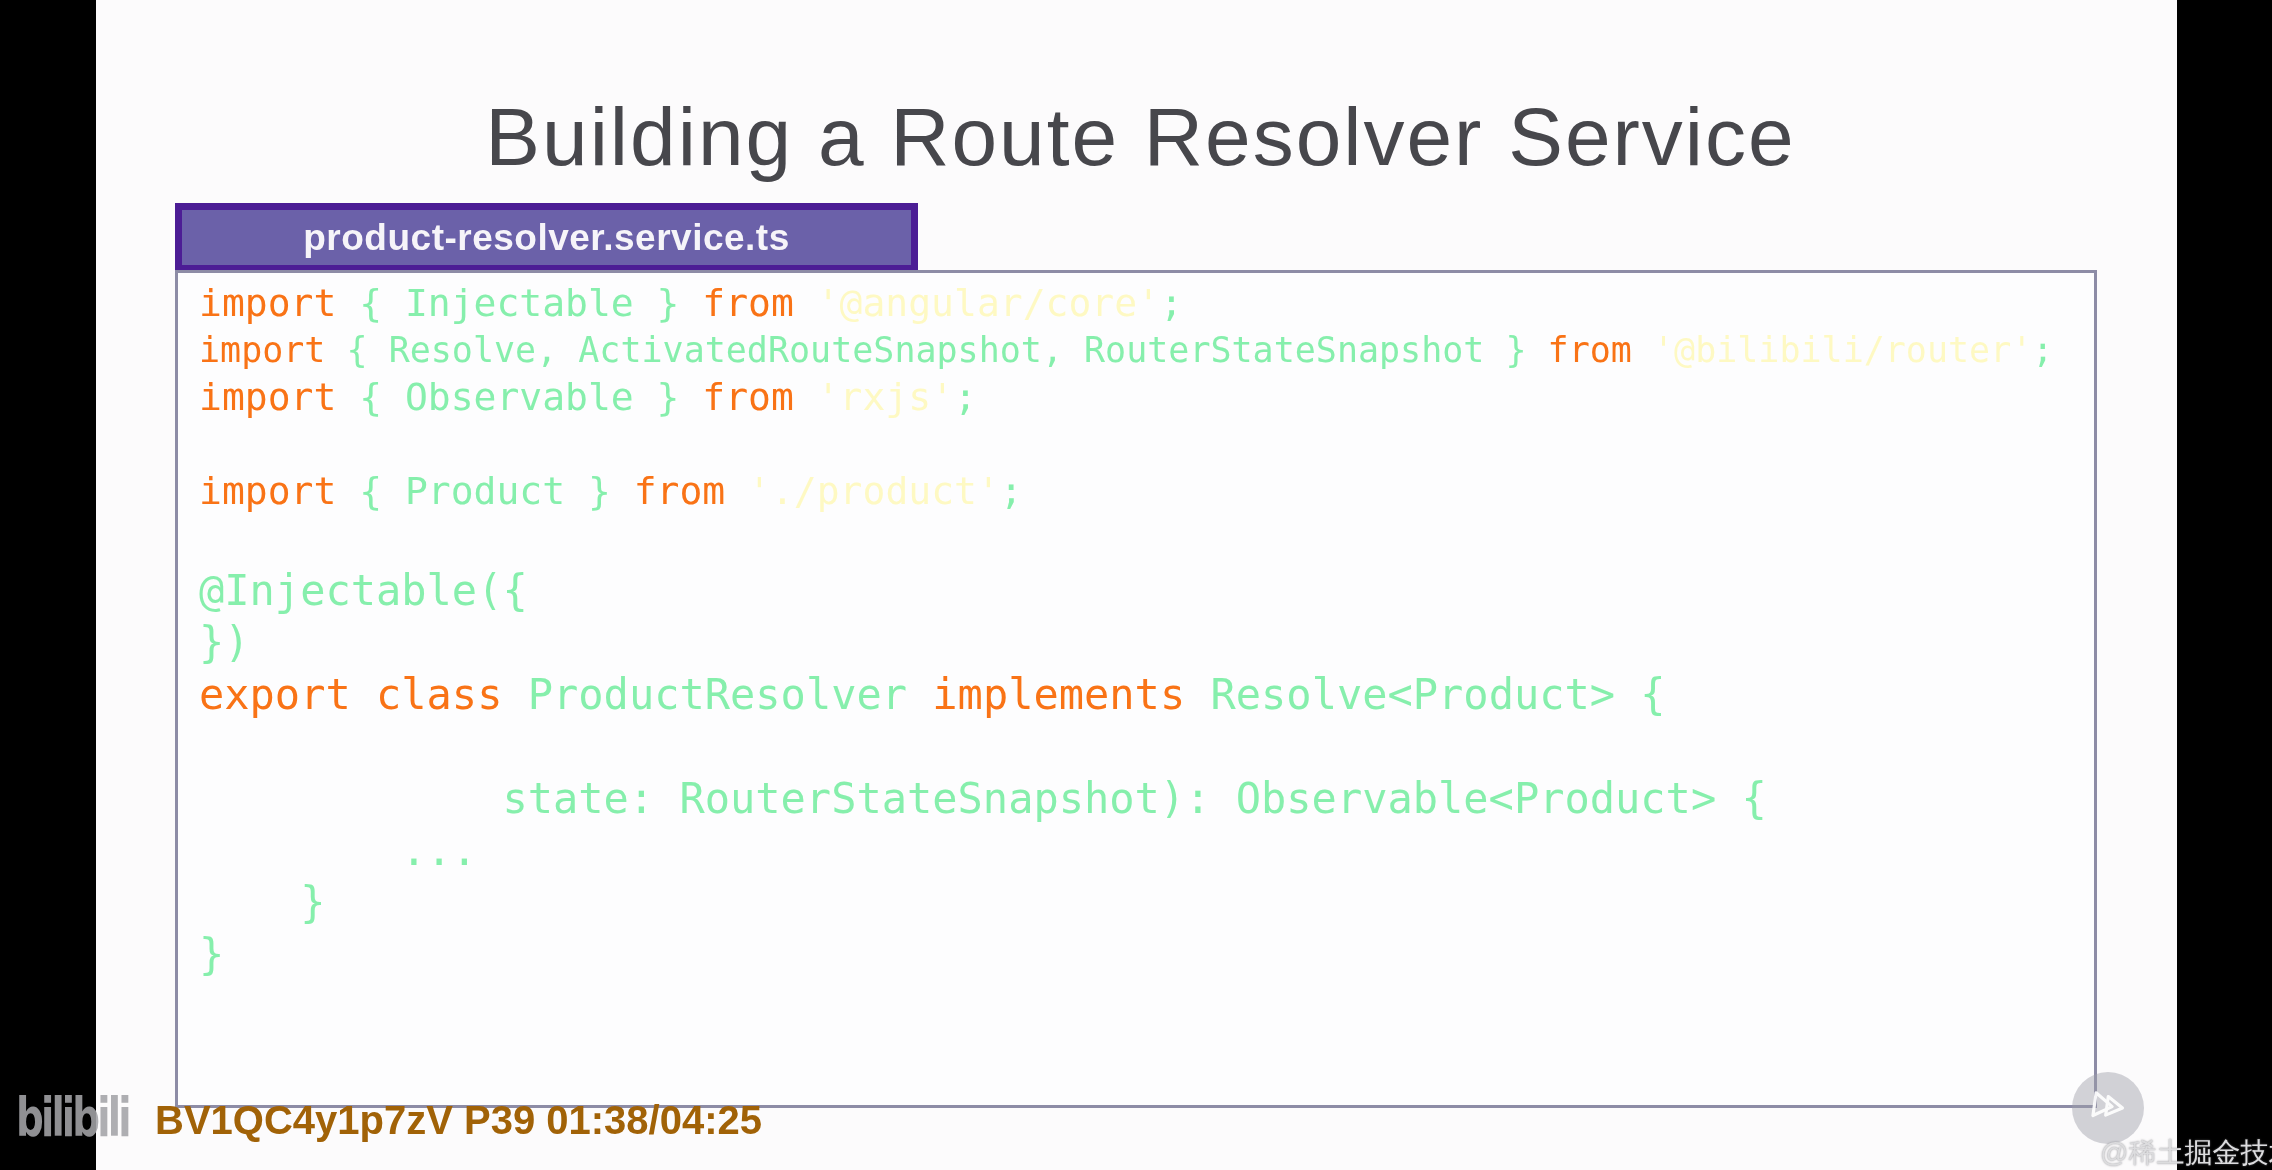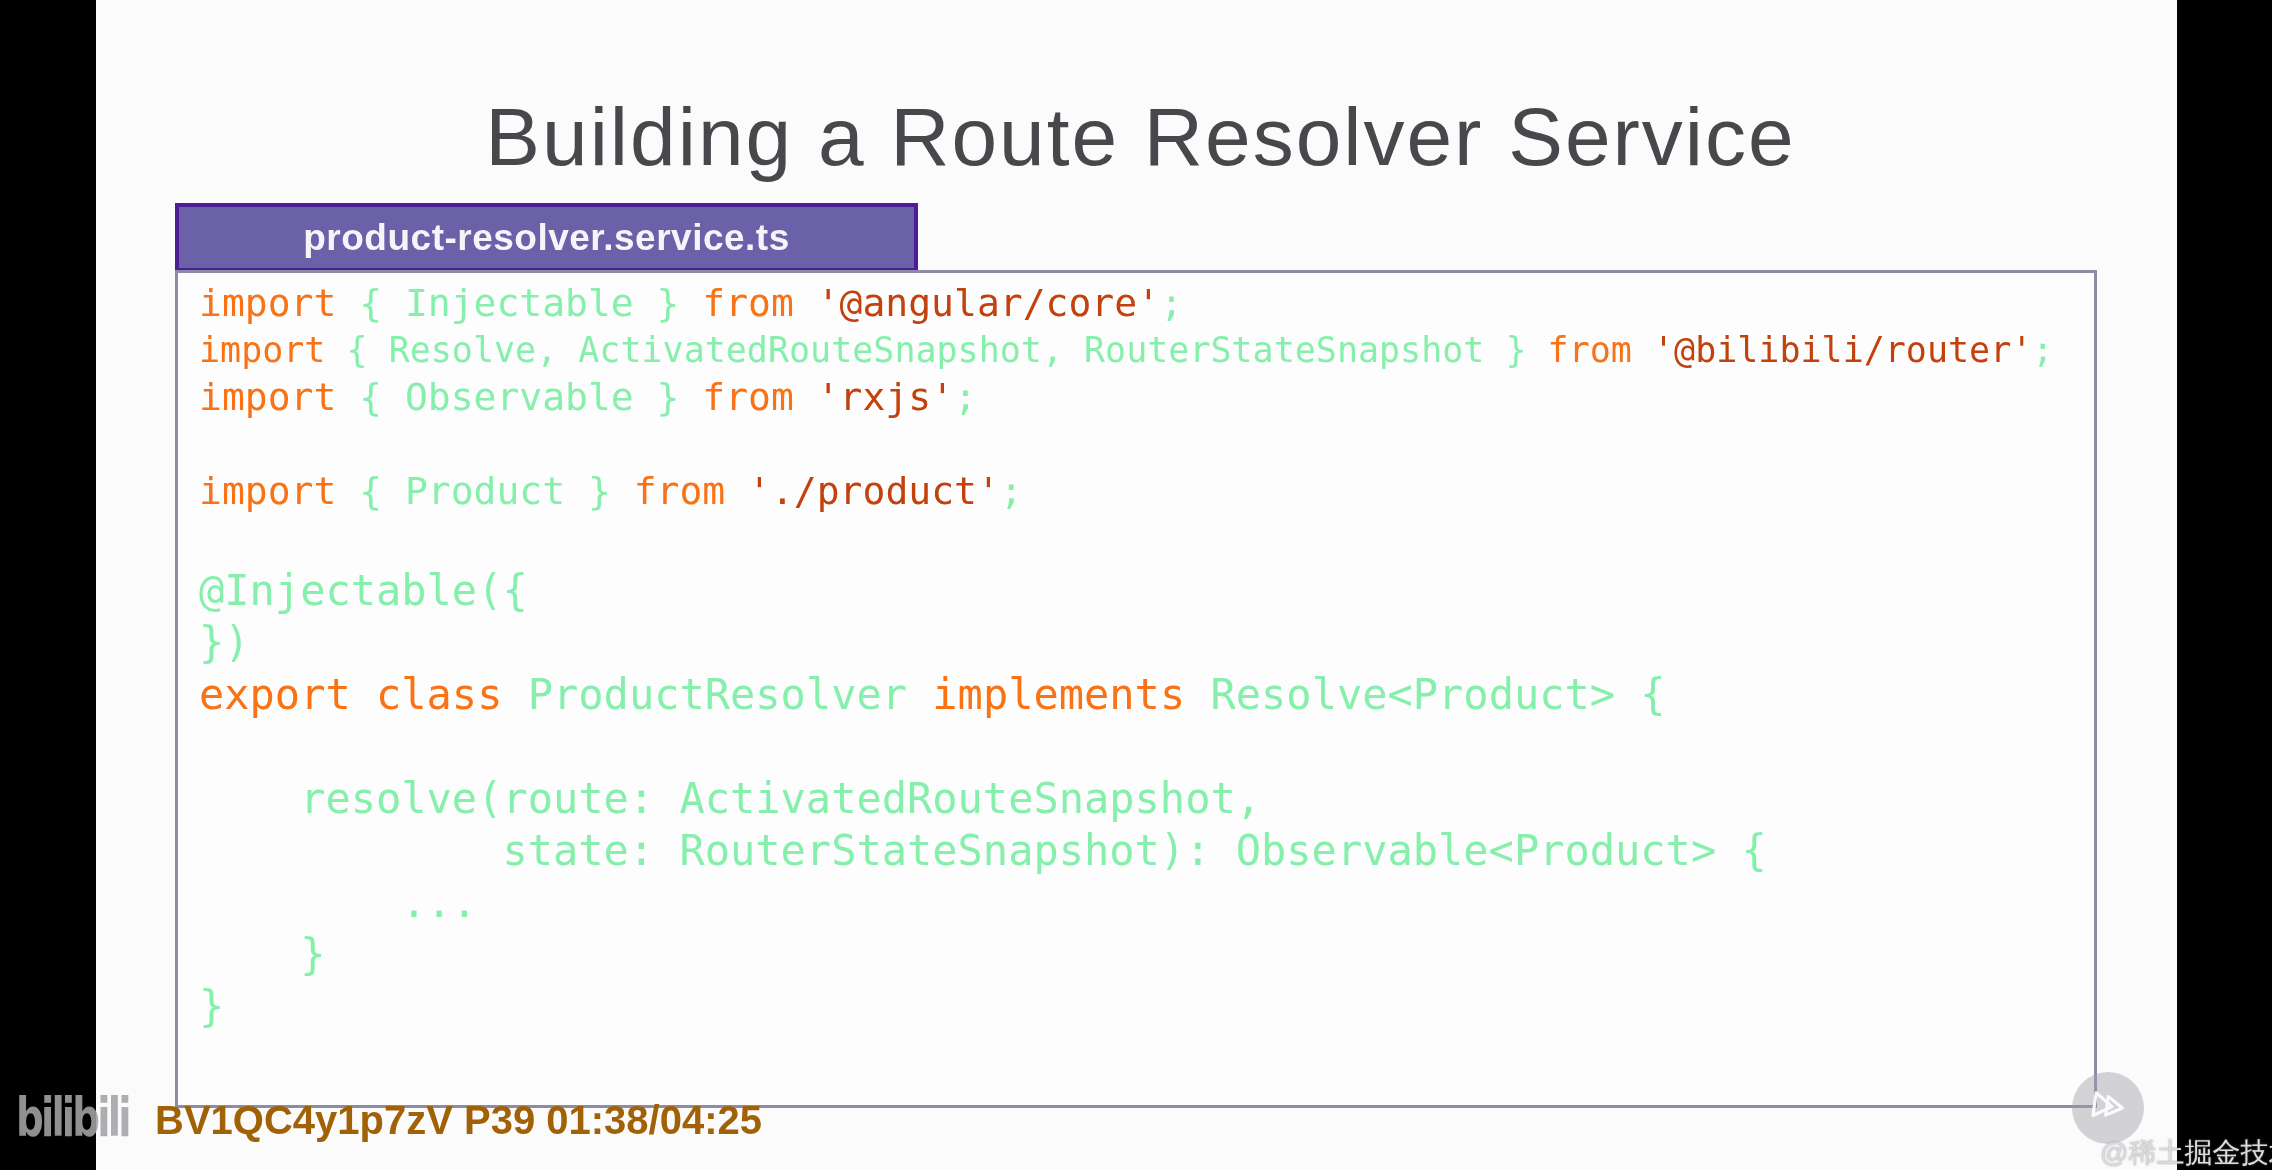--- a/index.html
+++ b/index.html
@@ -29,21 +29,21 @@
     letter-spacing:2px;
     color:#47474c;
     white-space:nowrap;
   }
 
   .file-badge{
     position:absolute;left:175px;top:203px;
     width:743px;height:69px;
     box-sizing:border-box;
     background:#6b61a9;
-    border:4px solid #4c1d95;
+    border:7px solid #4c1d95;
     display:flex;align-items:center;justify-content:center;
     color:#f6f4f9;
     font-weight:bold;
     font-size:37px;
     letter-spacing:0.5px;
   }
 
   .code-box{
     position:absolute;left:175px;top:270px;
     width:1922px;height:838px;
@@ -55,21 +55,21 @@
   .code-block{
     position:absolute;left:199px;top:280px;
     font-family:"DejaVu Sans Mono","Liberation Mono",monospace;
     color:#202024;
   }
   .code-line{white-space:pre;}
   .fs38{font-size:38px;}
   .fs35{font-size:35px;}
   .fs42{font-size:42px;}
   .tok-kw{color:#f97316;}
-  .tok-str{color:#c2410c;}
+  .tok-str{color:#fef9c3;}
   .tok-pl{color:#86efac;}
 
   .bili-logo{
     position:absolute;left:16px;top:1086px;
     font-family:"DejaVu Sans","Liberation Sans",sans-serif;
     font-weight:bold;
     font-size:54px;
     letter-spacing:-4px;
     color:#a4a4a8;
     opacity:0.88;
@@ -122,21 +122,20 @@
     <div class="code-line fs38" style="height: 47px; line-height: 47px;"><span class="tok-kw">import</span><span class="tok-pl"> { Injectable } </span><span class="tok-kw">from</span><span class="tok-pl"> </span><span class="tok-str">'@angular/core'</span><span class="tok-pl">;</span></div>
     <div class="code-line fs35" style="height: 47px; line-height: 47px;"><span class="tok-kw">import</span><span class="tok-pl"> { Resolve, ActivatedRouteSnapshot, RouterStateSnapshot } </span><span class="tok-kw">from</span><span class="tok-pl"> </span><span class="tok-str">'@bilibili/router'</span><span class="tok-pl">;</span></div>
     <div class="code-line fs38" style="height: 47px; line-height: 47px;"><span class="tok-kw">import</span><span class="tok-pl"> { Observable } </span><span class="tok-kw">from</span><span class="tok-pl"> </span><span class="tok-str">'rxjs'</span><span class="tok-pl">;</span></div>
     <div class="code-line fs38" style="height: 47px; line-height: 47px;">&nbsp;</div>
     <div class="code-line fs38" style="height: 47px; line-height: 47px;"><span class="tok-kw">import</span><span class="tok-pl"> { Product } </span><span class="tok-kw">from</span><span class="tok-pl"> </span><span class="tok-str">'./product'</span><span class="tok-pl">;</span></div>
     <div class="code-line fs42" style="height: 50px; line-height: 50px;">&nbsp;</div>
     <div class="code-line fs42" style="height: 52px; line-height: 52px;"><span class="tok-pl">@Injectable({</span></div>
     <div class="code-line fs42" style="height: 52px; line-height: 52px;"><span class="tok-pl">})</span></div>
     <div class="code-line fs42" style="height: 52px; line-height: 52px;"><span class="tok-kw">export</span><span class="tok-pl"> </span><span class="tok-kw">class</span><span class="tok-pl"> ProductResolver </span><span class="tok-kw">implements</span><span class="tok-pl"> Resolve&lt;Product&gt; {</span></div>
     <div class="code-line fs42" style="height: 52px; line-height: 52px;">&nbsp;</div>
-    <div class="code-line fs42" style="height: 52px; line-height: 52px;"><span class="tok-pl">    resolve(route: ActivatedRouteSnapshot,</span></div>
     <div class="code-line fs42" style="height: 52px; line-height: 52px;"><span class="tok-pl">            state: RouterStateSnapshot): Observable&lt;Product&gt; {</span></div>
     <div class="code-line fs42" style="height: 52px; line-height: 52px;"><span class="tok-pl">        ...</span></div>
     <div class="code-line fs42" style="height: 52px; line-height: 52px;"><span class="tok-pl">    }</span></div>
     <div class="code-line fs42" style="height: 52px; line-height: 52px;"><span class="tok-pl">}</span></div>
   </div>
 
 <div class="bili-logo">bilibili</div>
 <div class="bili-meta">BV1QC4y1p7zV P39 01:38/04:25</div>
 
 <div class="next-button">

